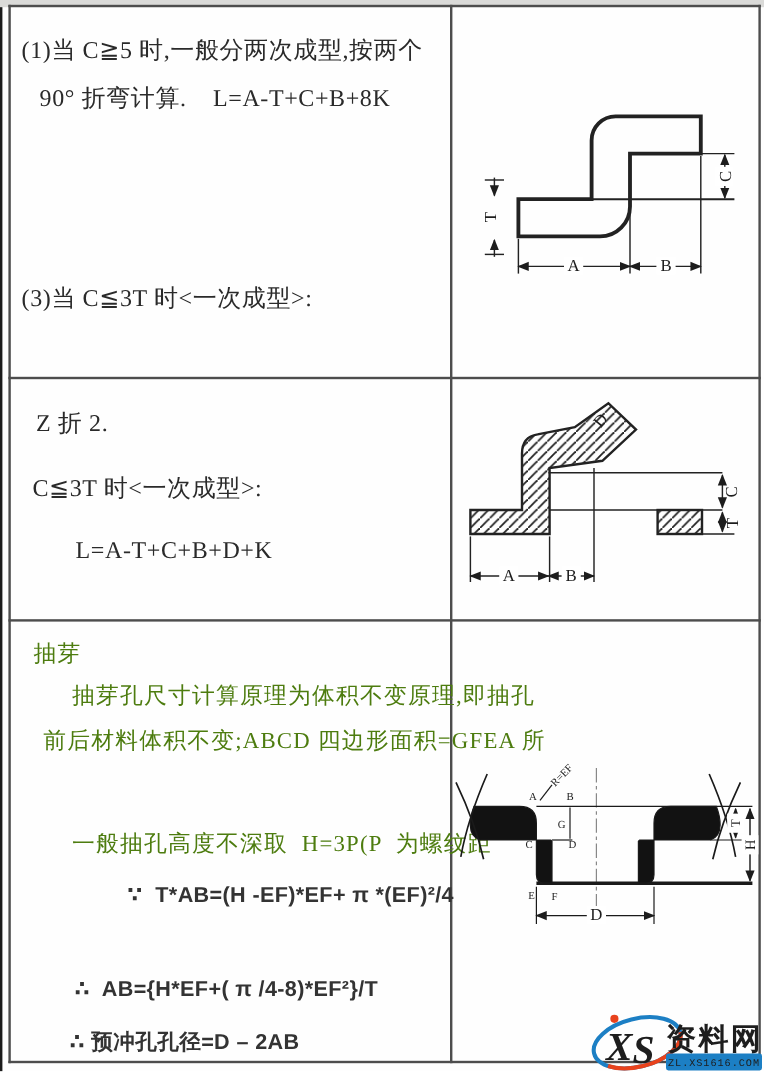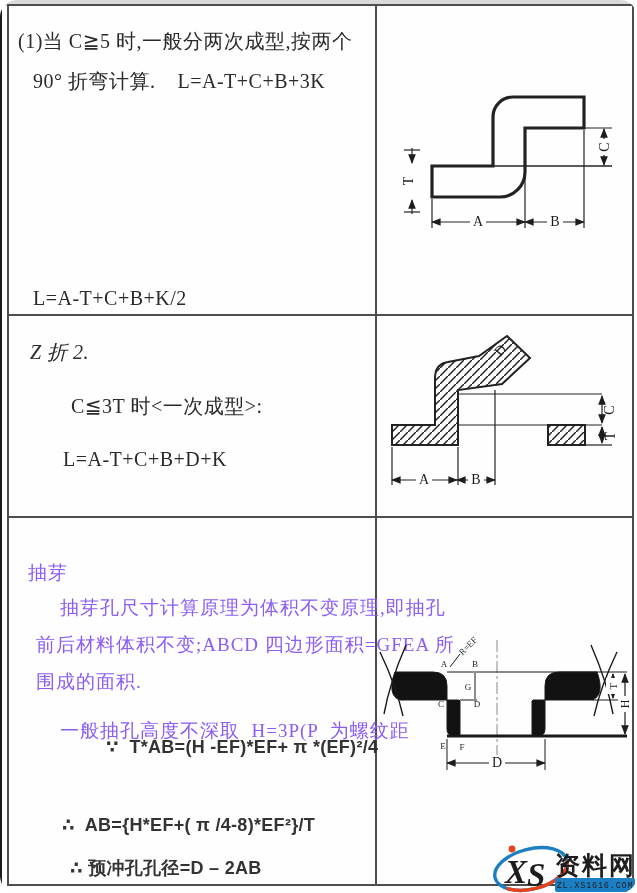--- a/index.html
+++ b/index.html
@@ -1,23 +1,23 @@
 <!DOCTYPE html>
 <html><head>
 <meta charset="utf-8">
 <style>
   html,body{margin:0;padding:0;background:#ffffff;}
   #page{
     position:relative;width:637px;height:893px;background:#fefefe;overflow:hidden;
-    font-family:"Liberation Serif","DejaVu Serif",serif;color:#262626;border-radius:17px;
+    font-family:"Liberation Serif","DejaVu Serif",serif;color:#262626;
   }
   .bd{position:absolute;background:#4d4d4d;}
   .ln{position:absolute;white-space:pre;}
   .t1{font:20px "Liberation Serif","DejaVu Serif",serif;letter-spacing:0.5px;color:#2a2a2a;}
-  .t3{font:19px "Liberation Serif","DejaVu Serif",serif;letter-spacing:1px;color:#8b5cf6;margin-top:28px;}
+  .t3{font:19px "Liberation Serif","DejaVu Serif",serif;letter-spacing:1px;color:#4d7c0f;}
   .tf{font:600 18px "Liberation Sans","DejaVu Sans",sans-serif;letter-spacing:0.3px;color:#333;}
   svg text{font-family:"Liberation Serif","DejaVu Serif",serif;fill:#1d1d1d;}
   .dim-label{font-size:14px;}
   .small-label{font-size:9px;}
 </style>
 </head>
 <body>
 
 <div id="page">
 
@@ -26,35 +26,34 @@
   px;width:637px;height:6px;background:#dadad8;"></div>
   <div class="bd" style="left:7px;top:4px;width:627px;height:2px;"></div>
   <div class="bd" style="left:7px;top:884px;width:627px;height:2px;"></div>
   <div class="bd" style="left:7px;top:4px;width:2px;height:882px;"></div>
   <div class="bd" style="left:632px;top:4px;width:2px;height:882px;"></div>
   <div class="bd" style="left:375px;top:4px;width:2px;height:882px;"></div>
   <div class="bd" style="left:7px;top:314px;width:627px;height:2px;"></div>
   <div class="bd" style="left:7px;top:516px;width:627px;height:2px;"></div>
 
   <div class="ln t1" style="left:18px;top:28px;">(1)当 C≧5 时,一般分两次成型,按两个</div>
-  <div class="ln t1" style="left:33px;top:68px;">90° 折弯计算.    L=A-T+C+B+3K</div>
-  <div class="ln t1" style="left:33px;top:287px;">L=A-T+C+B+K/2</div>
+  <div class="ln t1" style="left:33px;top:68px;">90° 折弯计算.    L=A-T+C+B+8K</div>
+  <div class="ln t1" style="left:18px;top:235px;">(3)当 C≦3T 时&lt;一次成型&gt;:</div>
 
-  <div class="ln t1" style="left:30px;top:339px;font-style:italic;">Z 折 2.</div>
-  <div class="ln t1" style="left:27px;top:393px;margin-left:44px;">C≦3T 时&lt;一次成型&gt;:</div>
+  <div class="ln t1" style="left:30px;top:339px;">Z 折 2.</div>
+  <div class="ln t1" style="left:27px;top:393px;">C≦3T 时&lt;一次成型&gt;:</div>
   <div class="ln t1" style="left:28px;top:448px;margin-left:35px;">L=A-T+C+B+D+K</div>
 
   <div class="ln t3" style="left:28px;top:532px;">抽芽</div>
   <div class="ln t3" style="left:60px;top:567px;text-align:center;">抽芽孔尺寸计算原理为体积不变原理,即抽孔</div>
   <div class="ln t3" style="left:36px;top:604px;">前后材料体积不变;ABCD 四边形面积=GFEA 所</div>
-  <div class="ln t3" style="left:36px;top:641px;">围成的面积.</div>
   <div class="ln t3" style="left:60px;top:690px;">一般抽孔高度不深取  H=3P(P  为螺纹距</div>
   <div class="ln tf" style="left:62px;top:736px;margin-left:44px;">∵  T*AB=(H -EF)*EF+ π *(EF)²/4</div>
   <div class="ln tf" style="left:62px;top:814px;">∴  AB={H*EF+( π /4-8)*EF²}/T</div>
-  <div class="ln tf" style="left:70px;top:856px;">∴ 预冲孔孔径=D – 2AB</div>
+  <div class="ln tf" style="left:58px;top:856px;">∴ 预冲孔孔径=D – 2AB</div>
 
   <svg width="637" height="893" viewBox="0 0 637 893" style="position:absolute;left:0;top:0;">
     <defs>
       <marker id="arr" viewBox="0 0 10 10" refX="9" refY="5" markerWidth="8" markerHeight="8" orient="auto-start-reverse">
         <path d="M0,1 L10,5 L0,9 z" fill="#1d1d1d"></path>
       </marker>
       <pattern id="hatch" width="8" height="8" patternUnits="userSpaceOnUse">
         <path d="M0,8 L8,0" stroke="#222" stroke-width="1.5" fill="none"></path>
       </pattern>
     </defs>

